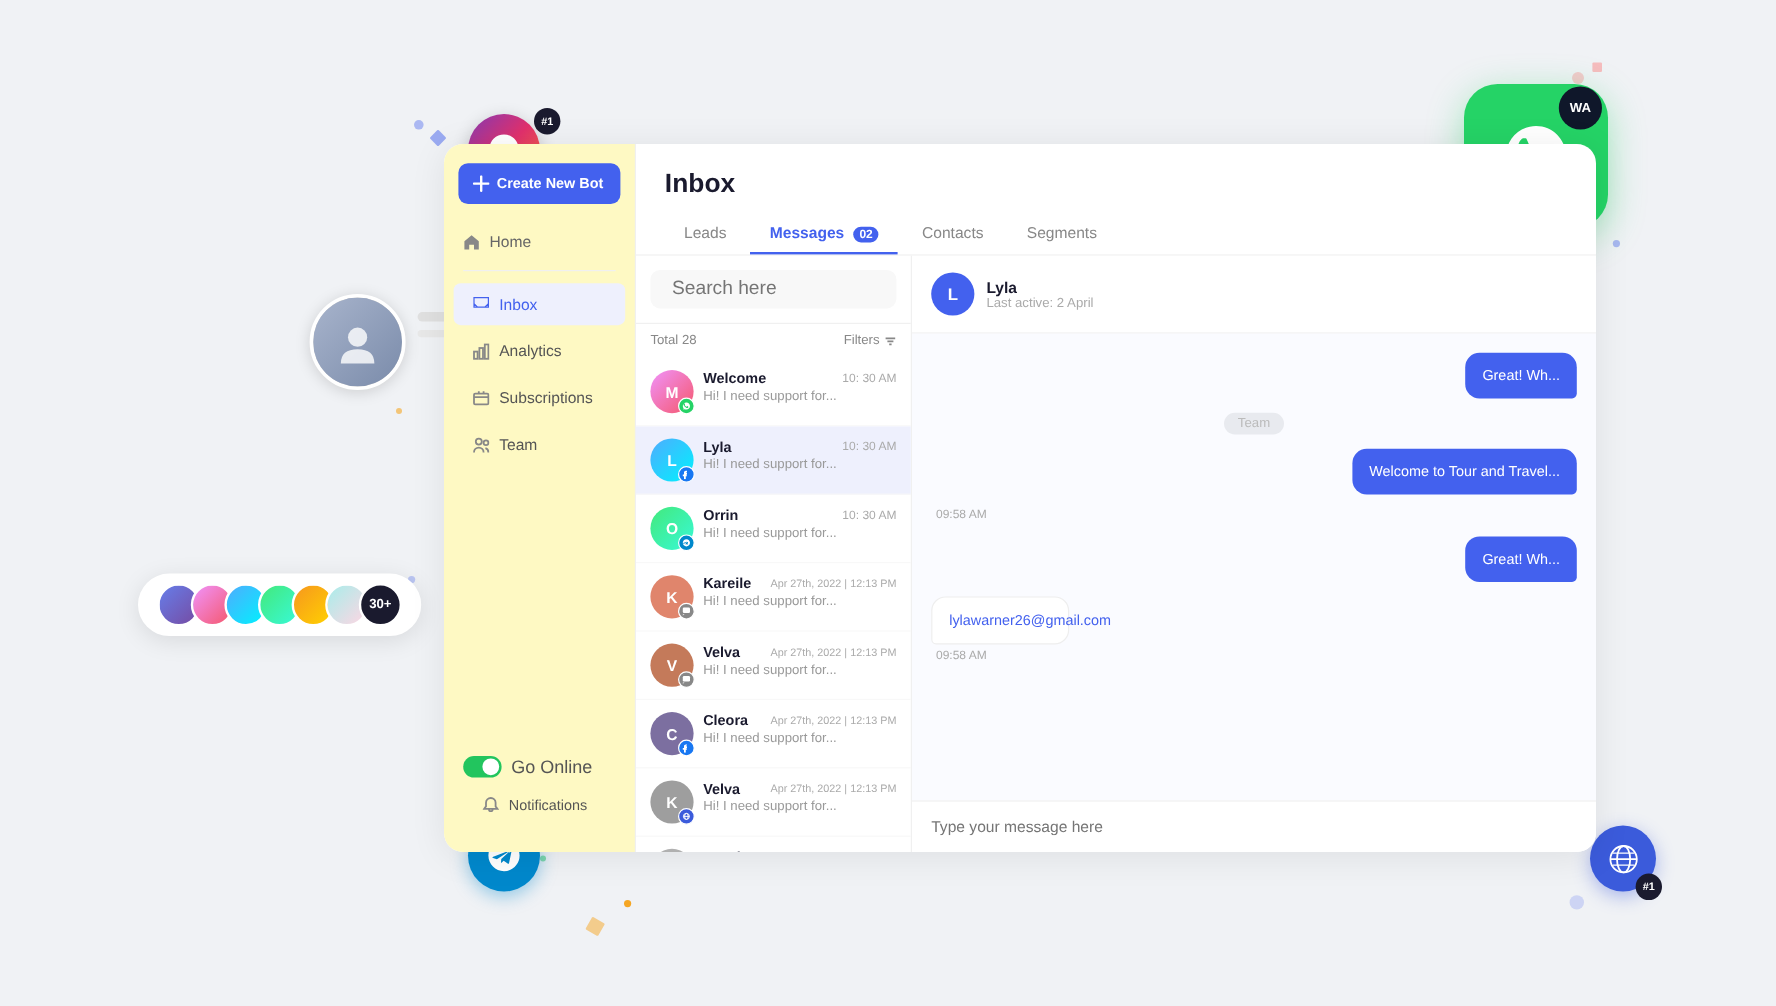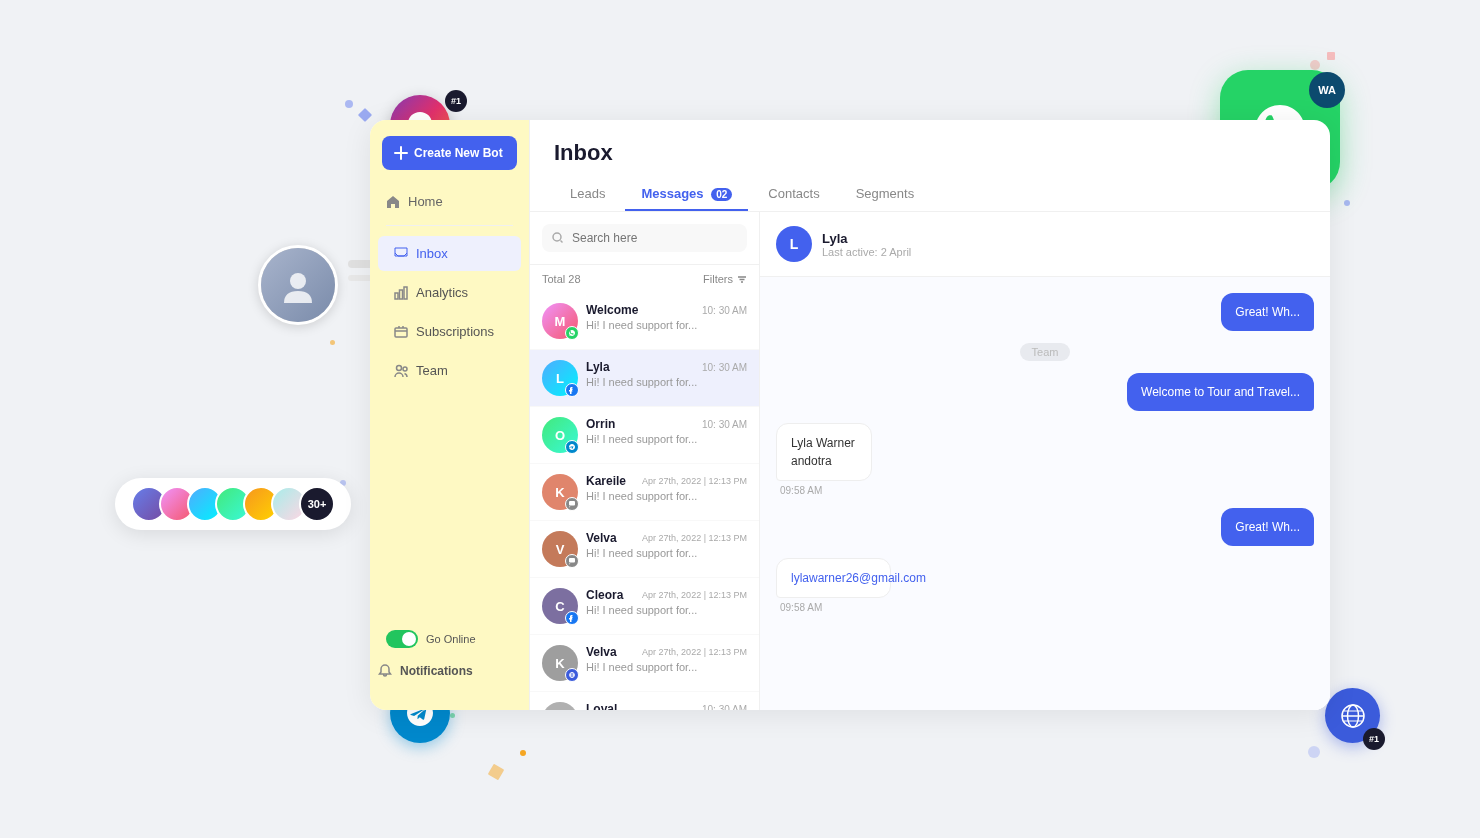--- a/index.html
+++ b/index.html
@@ -86,21 +86,21 @@
     .sidebar-bottom {
       margin-top: auto;
       padding: 8px 0;
     }
 
     .go-online {
       display: flex;
       align-items: center;
       gap: 8px;
       padding: 8px 16px;
-      font-size: 11px;
+      font-size: 15px;
       color: #555;
     }
 
     .toggle {
       width: 32px;
       height: 18px;
       background: #22c55e;
       border-radius: 9px;
       position: relative;
     }
@@ -112,25 +112,24 @@
       background: #fff;
       border-radius: 50%;
       top: 2px;
       right: 2px;
     }
 
     .notifications-item {
       display: flex;
       align-items: center;
       gap: 8px;
-      padding: 8px 8px;
+      padding: 8px 32px;
       font-size: 12px;
       color: #555;
       cursor: pointer;
-      font-weight: bold;
     }
 
     
     .main-content {
       flex: 1;
       display: flex;
       flex-direction: column;
     }
 
     
@@ -203,21 +202,21 @@
       align-items: center;
       gap: 8px;
       background: #f8f8f8;
       border-radius: 8px;
       padding: 7px 10px;
     }
 
     .search-input-wrap input {
       border: none;
       background: transparent;
-      font-size: 12px;
+      font-size: 16px;
       color: #888;
       outline: none;
       flex: 1;
     }
 
     .list-header {
       display: flex;
       justify-content: space-between;
       align-items: center;
       padding: 8px 12px;
@@ -567,25 +566,25 @@
       align-items: center;
       justify-content: center;
       font-size: 9px;
       color: #fff;
       font-weight: 700;
     }
 
     
     .wa-badge {
       position: absolute;
-      right: 135px;
+      right: 145px;
       top: 72px;
       width: 36px;
       height: 36px;
-      background: #0c4a6e;
+      background: #0f172a;
       border-radius: 50%;
       display: flex;
       align-items: center;
       justify-content: center;
       font-size: 11px;
       color: #fff;
       font-weight: 700;
     }
 
     
@@ -988,31 +987,33 @@
 
         <div class="chat-messages">
 
           <div class="msg-bubble sent">Great! Wh...</div>
 
           <div class="date-divider">Team</div>
 
           <div class="msg-bubble sent">Welcome to Tour and Travel...</div>
 
           <div style="align-self:flex-start; display:flex; flex-direction:column; gap:4px;">
-            <div class="msg-bubble received">Lyla Warner andotra</div>
             <div style="font-size:10px;color:#aaa;padding-left:4px;">09:58 AM</div>
           </div>
 
           <div class="msg-bubble sent">Great! Wh...</div>
 
           <div style="align-self:flex-start; display:flex; flex-direction:column; gap:4px;">
             <div class="msg-bubble received" style="color:#4361ee;">lylawarner26@gmail.com</div>
             <div style="font-size:10px;color:#aaa;padding-left:4px;">09:58 AM</div>
           </div>
 
         </div>
 
+        <div class="chat-input-area">
+          <input class="chat-input" type="text" placeholder="Type your message here" style="">
+        </div>
       </div>
 
     </div>
   </div>
 
 </div>
 
 </body></html>

